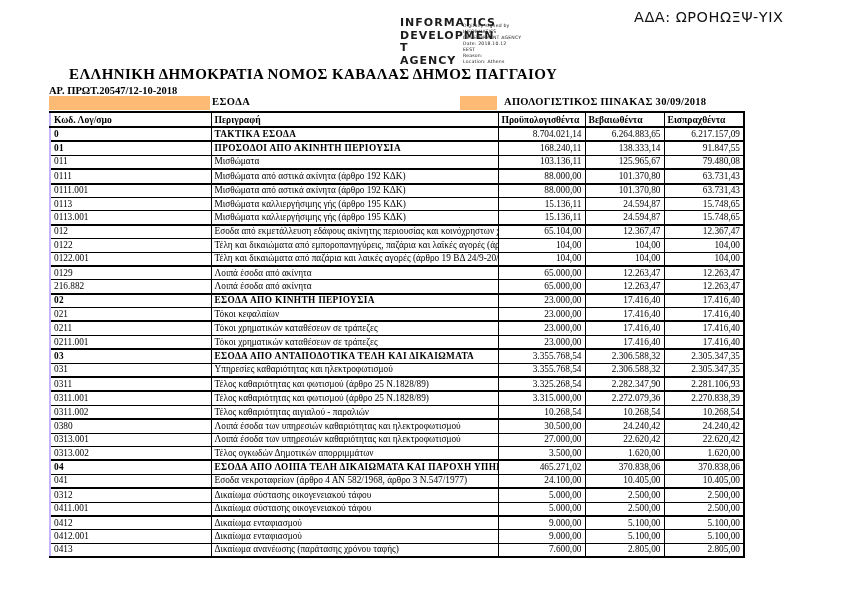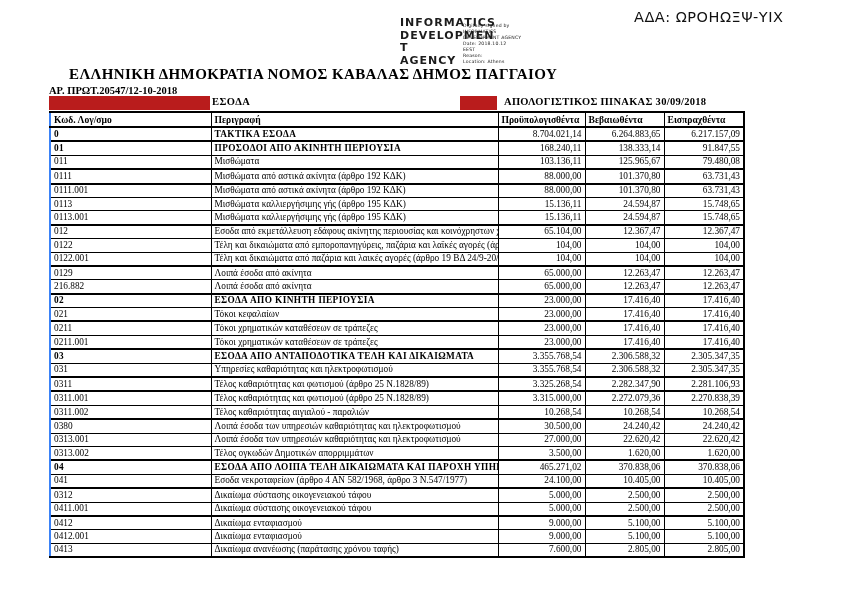--- a/index.html
+++ b/index.html
@@ -17,35 +17,35 @@
   .sig-details{font-family:"DejaVu Sans",sans-serif;font-size:4.6px;line-height:6px;
                color:#222;padding-top:6px;letter-spacing:0.2px;}
 
   
   .hdr{position:absolute;left:49px;top:66px;width:700px;}
   .hdr-line1{font-size:15px;font-weight:bold;letter-spacing:0.4px;margin-left:20px;}
   .hdr-line2{font-size:10.5px;font-weight:bold;margin-top:2px;}
   .hdr-prot-value{}
 
   
-  .band{position:absolute;left:49px;top:96px;width:694px;height:14px;background:#b91c1c;}
+  .band{position:absolute;left:49px;top:96px;width:694px;height:14px;background:#fdba74;}
   .band .white-a{position:absolute;left:161px;top:0;width:250px;height:14px;background:#fff;}
   .band .white-b{position:absolute;left:448px;top:0;width:246px;height:14px;background:#fff;}
   .section-title{position:absolute;left:163px;top:0px;font-size:10.5px;font-weight:bold;letter-spacing:0.5px;}
   .table-title{position:absolute;left:455px;top:0px;font-size:10.5px;font-weight:bold;letter-spacing:0.3px;}
 
   
   table.main{position:absolute;left:49px;top:111px;border-collapse:collapse;table-layout:fixed;
              width:694px;font-family:"Liberation Serif",serif;}
   table.main th, table.main td{border:1px solid #000;padding:0 3px;overflow:hidden;
              white-space:nowrap;font-size:9.3px;height:12.4px;line-height:11px;}
   table.main th{border-top:2px solid #000;border-bottom:2px solid #000;
              font-weight:bold;font-size:9.6px;text-align:left;height:13px;}
   table.main{border:2px solid #000;}
-  table.main th:first-child, table.main td:first-child{border-left:2px solid #3b82f6;}
+  table.main th:first-child, table.main td:first-child{border-left:2px solid #c4b5fd;}
   table.main th:last-child,  table.main td:last-child{border-right:2px solid #000;}
   td.num{text-align:right;}
   tr.bold td.code, tr.bold td.desc{font-weight:bold;letter-spacing:0.4px;}
   tr.thick td{border-top:2px solid #000;}
   tr:last-child td{border-bottom:2px solid #000;}
 </style>
 </head>
 <body>
 
 <div class="page">

